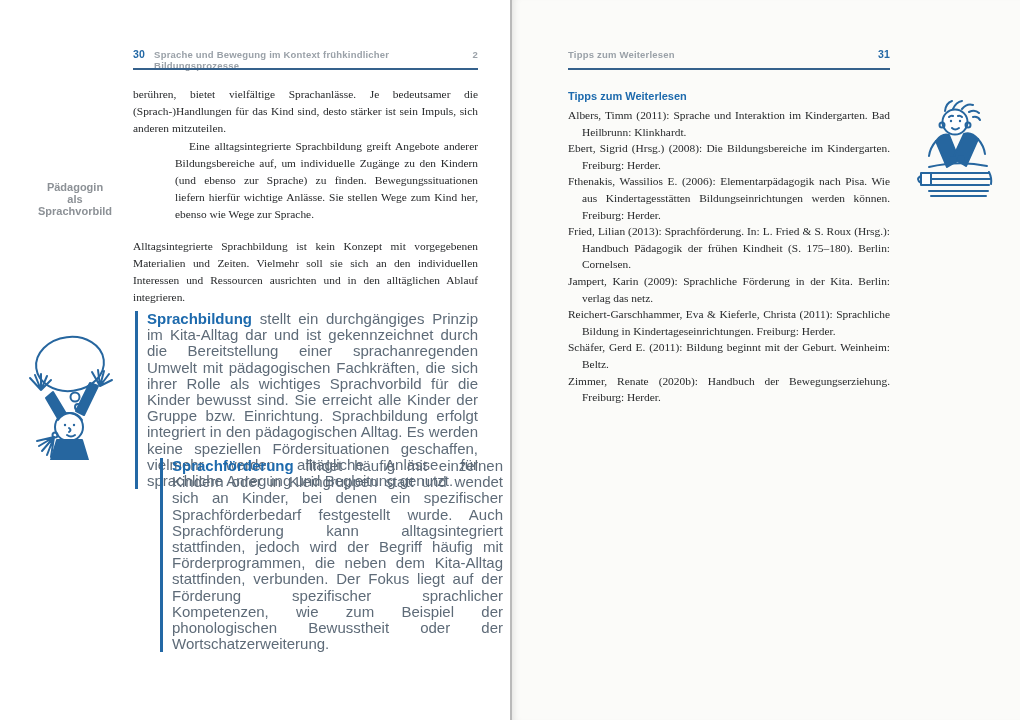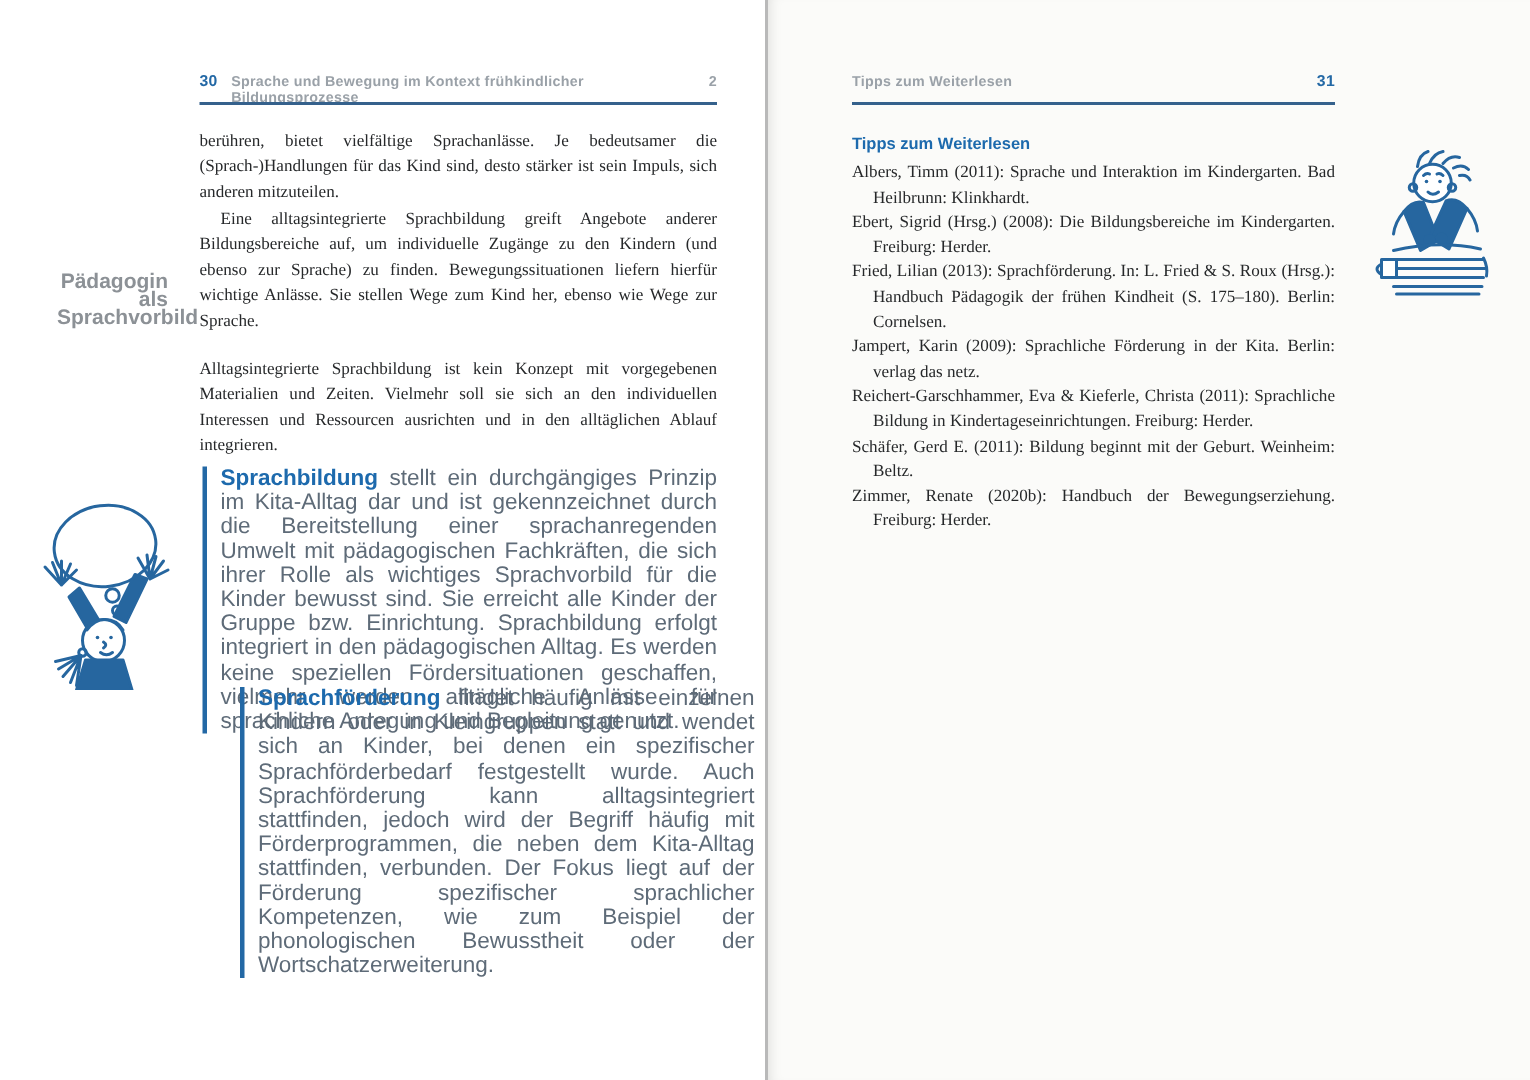--- a/index.html
+++ b/index.html
@@ -15,27 +15,27 @@
   .runhead{position:absolute;display:flex;align-items:baseline;
            font-family:"Liberation Sans", sans-serif;font-size:9.5px;font-weight:bold;
            letter-spacing:.2px;}
   .runhead .pagenum{color:#2368a5;font-size:10.5px;}
   .runhead .title{color:#9aa1a8;}
   .hrule{position:absolute;height:1.5px;background:#35618c;}
 
   
   #lp-head{left:133px;top:48px;width:345px;gap:9px;}
   #lp-rule{left:133px;top:68px;width:345px;}
-  #margin-note{position:absolute;left:38px;top:181px;width:74px;text-align:right;
+  #margin-note{position:absolute;left:38px;top:181px;width:74px;text-align:center;
                font-family:"Liberation Sans", sans-serif;font-weight:bold;
-               font-size:14px;line-height:12px;color:#8c9196;}
+               font-size:11px;line-height:12px;color:#8c9196;}
   #lp-body{position:absolute;left:133px;top:86px;width:345px;
            font-size:11.4px;line-height:17.2px;color:#26282a;text-align:justify;}
   #lp-body p{margin:0;}
-  #lp-body p.indent{text-indent:14px;}
+  #lp-body p.indent{text-indent:14px;margin-left:42px;}
   #lp-body p.spaced{margin-top:14px;}
 
   .infobox{position:absolute;left:135px;width:343px;box-sizing:border-box;
            border-left:3.5px solid #2368a5;padding-left:9px;
            font-family:"Liberation Sans", sans-serif;font-size:15px;line-height:16.2px;
            color:#5e6b78;text-align:justify;}
   .infobox .term{font-weight:bold;color:#1d6aad;}
   #infobox-1{top:311px;}
   #infobox-2{top:458px;margin-left:25px;}
 
@@ -118,20 +118,21 @@
       <span class="title">Tipps zum Weiterlesen</span>
       <span class="pagenum">31</span>
     </div>
     <div class="hrule" id="rp-rule"></div>
 
     <div id="rp-heading">Tipps zum Weiterlesen</div>
 
     <div id="rp-refs">
       <p>Albers, Timm (2011): Sprache und Interaktion im Kindergarten. Bad Heilbrunn: Klinkhardt.</p>
       <p>Ebert, Sigrid (Hrsg.) (2008): Die Bildungsbereiche im Kindergarten. Freiburg: Herder.</p>
+      <p>Fthenakis, Wassilios E. (2006): Elementarpädagogik nach Pisa. Wie aus Kindertagesstätten Bildungseinrichtungen werden können. Freiburg: Herder.</p>
       <p>Fried, Lilian (2013): Sprachförderung. In: L. Fried &amp; S. Roux (Hrsg.): Handbuch Pädagogik der frühen Kindheit (S. 175–180). Berlin: Cornelsen.</p>
       <p>Jampert, Karin (2009): Sprachliche Förderung in der Kita. Berlin: verlag das netz.</p>
       <p>Reichert-Garschhammer, Eva &amp; Kieferle, Christa (2011): Sprachliche Bildung in Kindertageseinrichtungen. Freiburg: Herder.</p>
       <p>Schäfer, Gerd E. (2011): Bildung beginnt mit der Geburt. Weinheim: Beltz.</p>
       <p>Zimmer, Renate (2020b): Handbuch der Bewegungserziehung. Freiburg: Herder.</p>
     </div>
 
     <svg class="illustration" id="illu-boy" width="84" height="106" viewBox="0 0 84 106">
       <g fill="none" stroke="#26669f" stroke-width="2" stroke-linecap="round" stroke-linejoin="round">
         <path d="M30,11 q1,-8 7,-10 M38,9 q3,-7 9,-8 M47,9 q5,-6 11,-4 M54,12 q6,-3 10,1 M58,17 q5,-1 7,3"></path>

